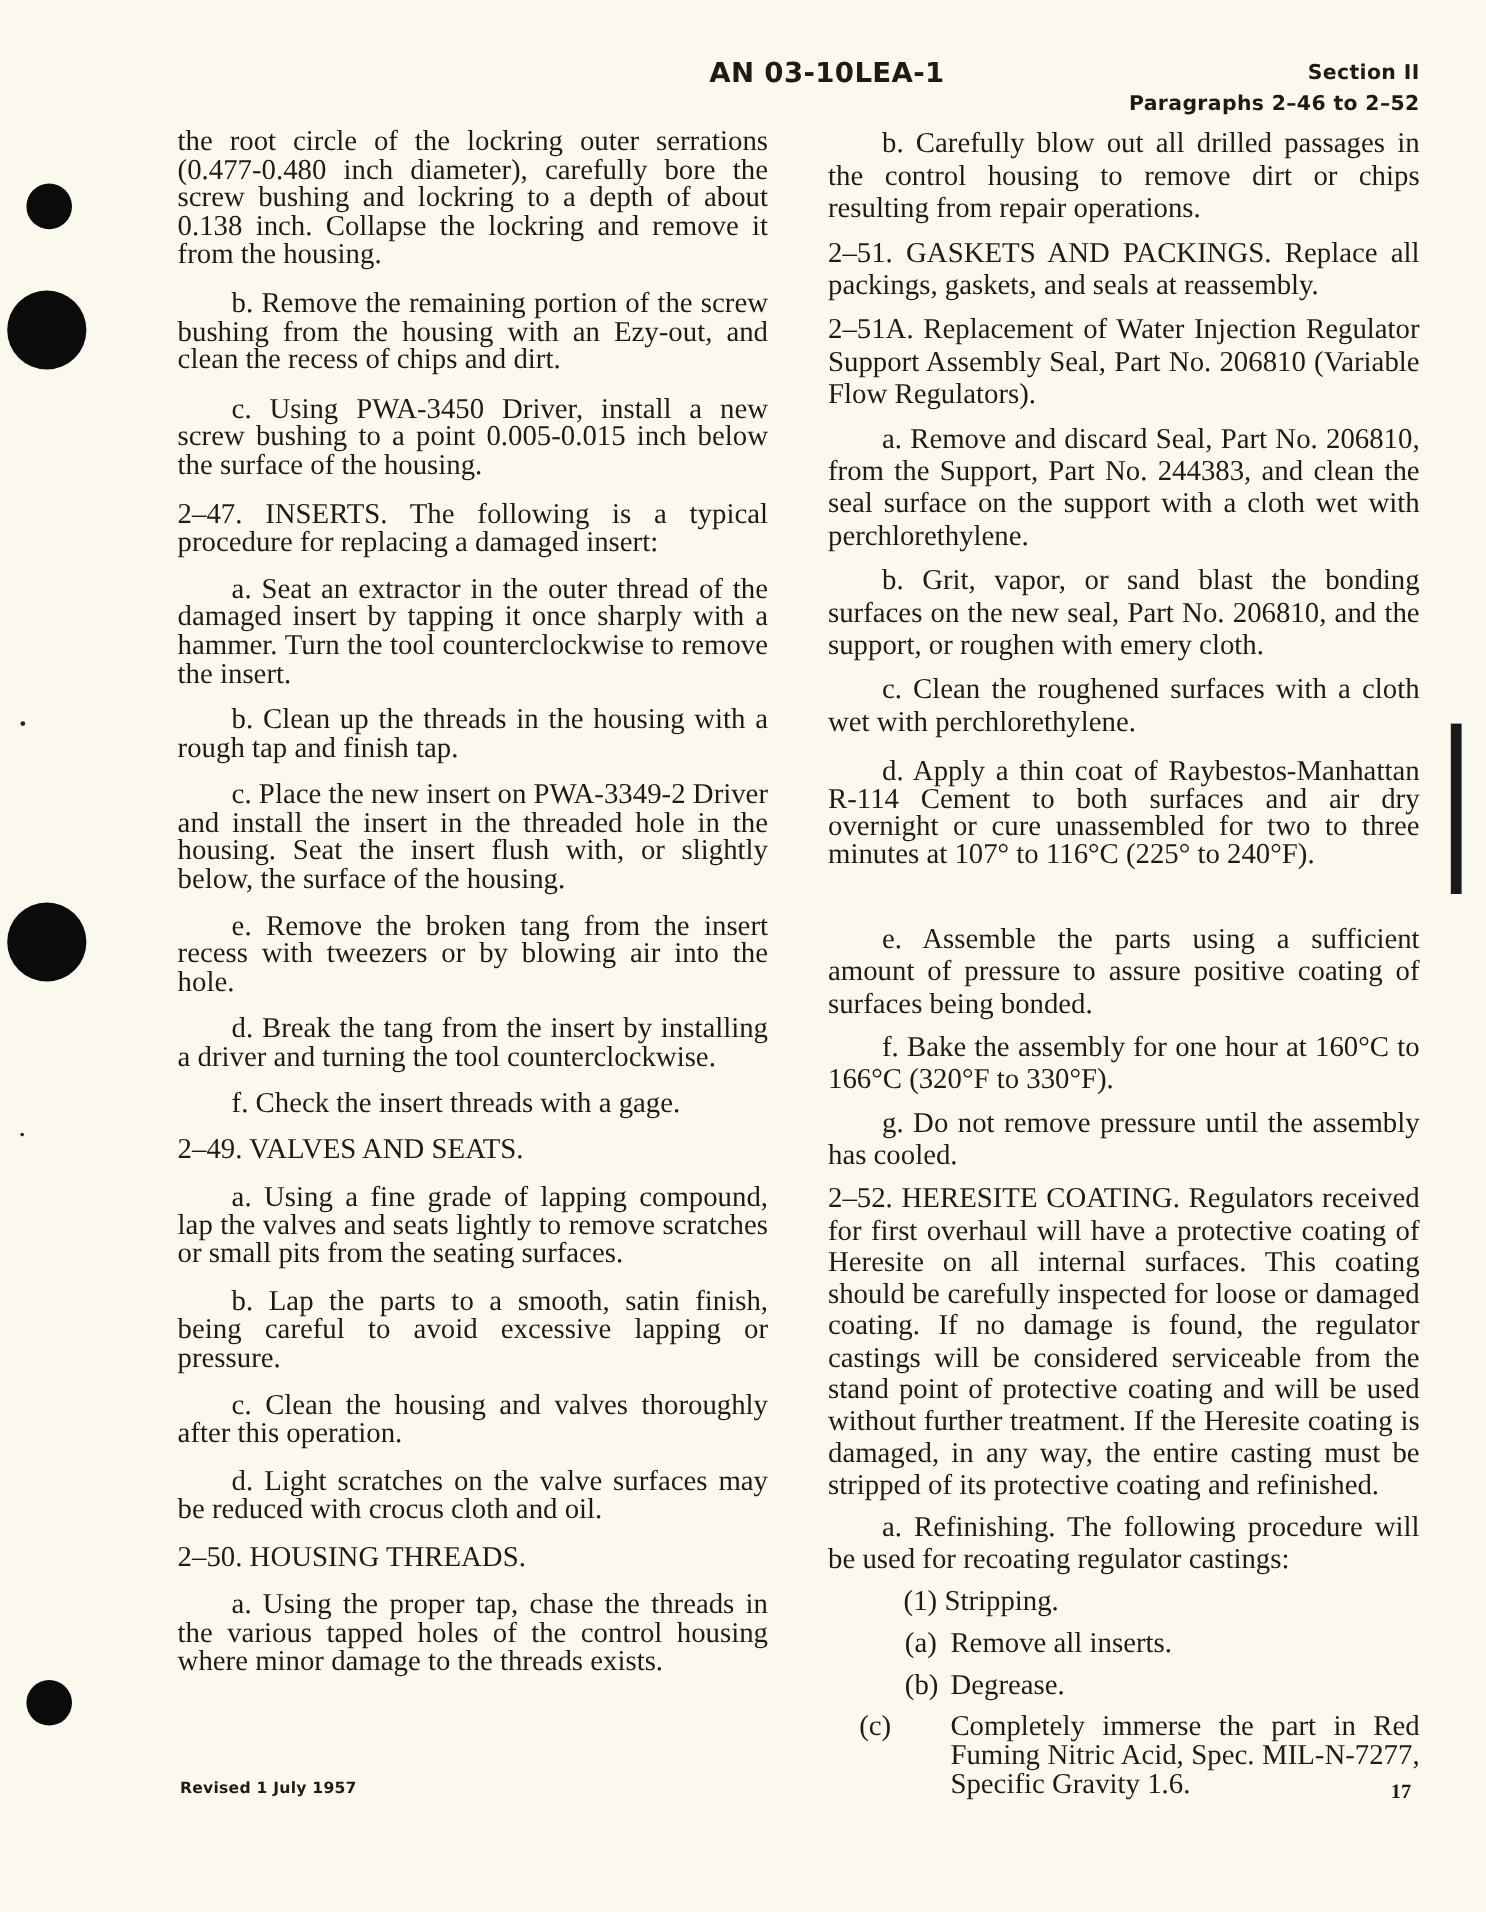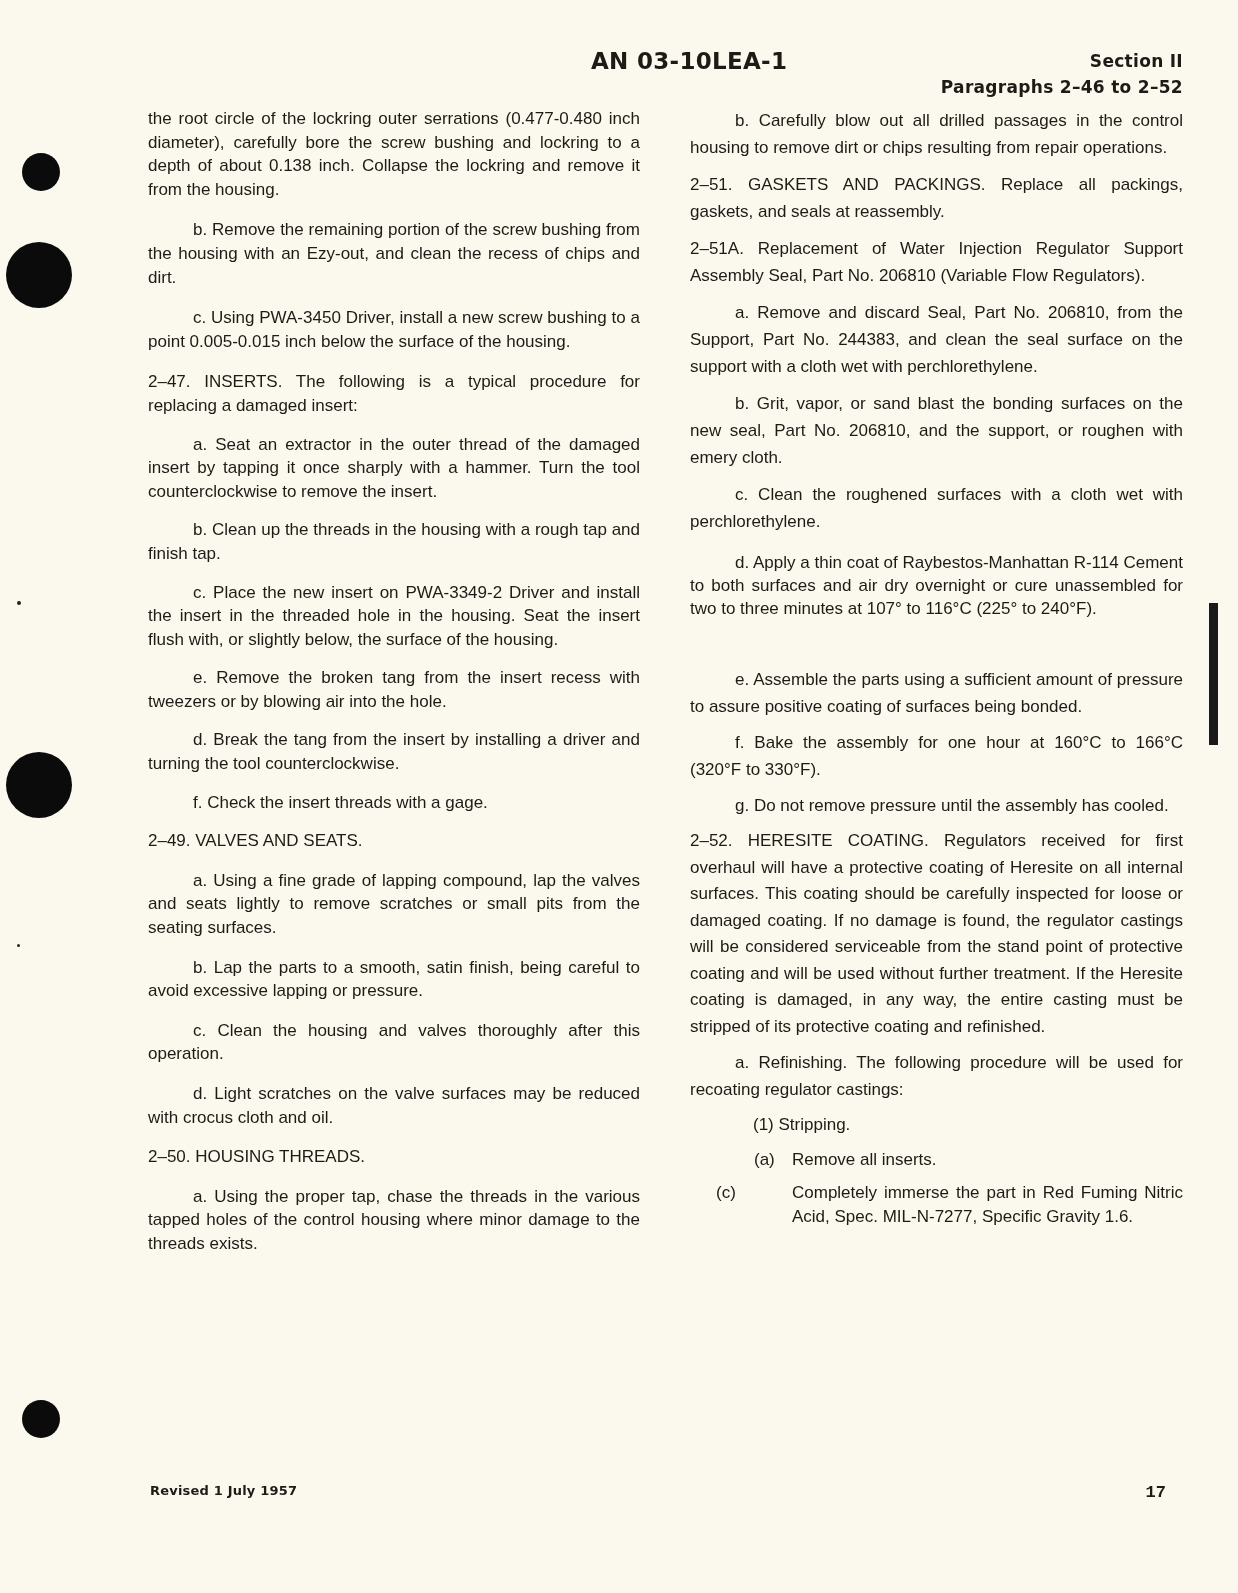--- a/index.html
+++ b/index.html
@@ -40,22 +40,22 @@
       text-align: right;
       font-family: "DejaVu Sans", sans-serif;
       font-weight: bold;
       font-size: 17px;
       line-height: 26px;
       letter-spacing: 0.3px;
     }
     .col {
       position: absolute;
       top: 107px;
-      font-family: Liberation Sans, sans-serif;
-      font-size: 17px;
+      font-family: Liberation Serif, serif;
+      font-size: 24px;
       line-height: 23.6px;
       text-align: justify;
     }
     .col-left { left: 148px; width: 492px; }
     .col-right { left: 690px; width: 493px; }
     .col p { margin: 0 0 14px 0; }
     .col p.ind { text-indent: 45px; }
     .col p.sub1 { padding-left: 63px; text-align: left; margin-bottom: 11px; }
     .col p.sub2 { padding-left: 64px; margin-bottom: 11px; text-align: left; }
     .col p.sub2 .lbl { display: inline-block; width: 38px; }
@@ -63,22 +63,22 @@
     .footer-left {
       position: absolute;
       left: 150px; top: 1483px;
       font-family: "DejaVu Sans", sans-serif;
       font-weight: bold;
       font-size: 13px;
       letter-spacing: 0.2px;
     }
     .footer-right {
       position: absolute;
-      right: 72px; top: 1483px;
-      font-family: Liberation Mono, monospace;
+      right: 62px; top: 1483px;
+      font-family: Liberation Serif, serif;
       font-weight: bold;
       font-size: 17px;
     }
   </style>
 </head>
 <body>
 
 <div class="page">
 
   <div class="hole" style="left:22px;top:153px;width:38px;height:38px;"></div>
@@ -126,20 +126,23 @@
     <p class="ind" style="line-height:23px;margin-bottom:46px;">d. Apply a thin coat of Raybestos-Manhattan R-114 Cement to both surfaces and air dry overnight or cure unassembled for two to three minutes at 107° to 116°C (225° to 240°F).</p>
     <p class="ind" style="margin-bottom:9px;">e. Assemble the parts using a sufficient amount of pressure to assure positive coating of surfaces being bonded.</p>
     <p class="ind" style="margin-bottom:9px;">f. Bake the assembly for one hour at 160°C to 166°C (320°F to 330°F).</p>
     <p class="ind" style="margin-bottom:9px;">g. Do not remove pressure until the assembly has cooled.</p>
     <p style="line-height:26.5px;margin-bottom:9px;">2–52. HERESITE COATING. Regulators received for first overhaul will have a protective coating of Heresite on all internal surfaces. This coating should be carefully inspected for loose or damaged coating. If no damage is found, the regulator castings will be considered serviceable from the stand point of protective coating and will be used without further treatment. If the Heresite coating is damaged, in any way, the entire casting must be stripped of its protective coating and refinished.</p>
     <p class="ind" style="margin-bottom:8px;">a. Refinishing. The following procedure will be used for recoating regulator castings:</p>
     <p class="sub1" style="margin-bottom:8px;">(1) Stripping.</p>
     <p class="sub2" style="margin-bottom:8px;">
       <span class="lbl">(a)</span><span>Remove all inserts.</span>
     </p>
+    <p class="sub2" style="margin-bottom:8px;">
+      <span class="lbl">(b)</span><span>Degrease.</span>
+    </p>
     <p class="sub2" style="line-height:24px;">
       <span class="wrap"><span class="lbl">(c)</span><span>Completely immerse the part in Red Fuming Nitric Acid, Spec. MIL-N-7277, Specific Gravity 1.6.</span></span>
     </p>
   </div>
 
   <div class="footer-left">Revised 1 July 1957</div>
   <div class="footer-right">17</div>
 </div>
 
 </body></html>

